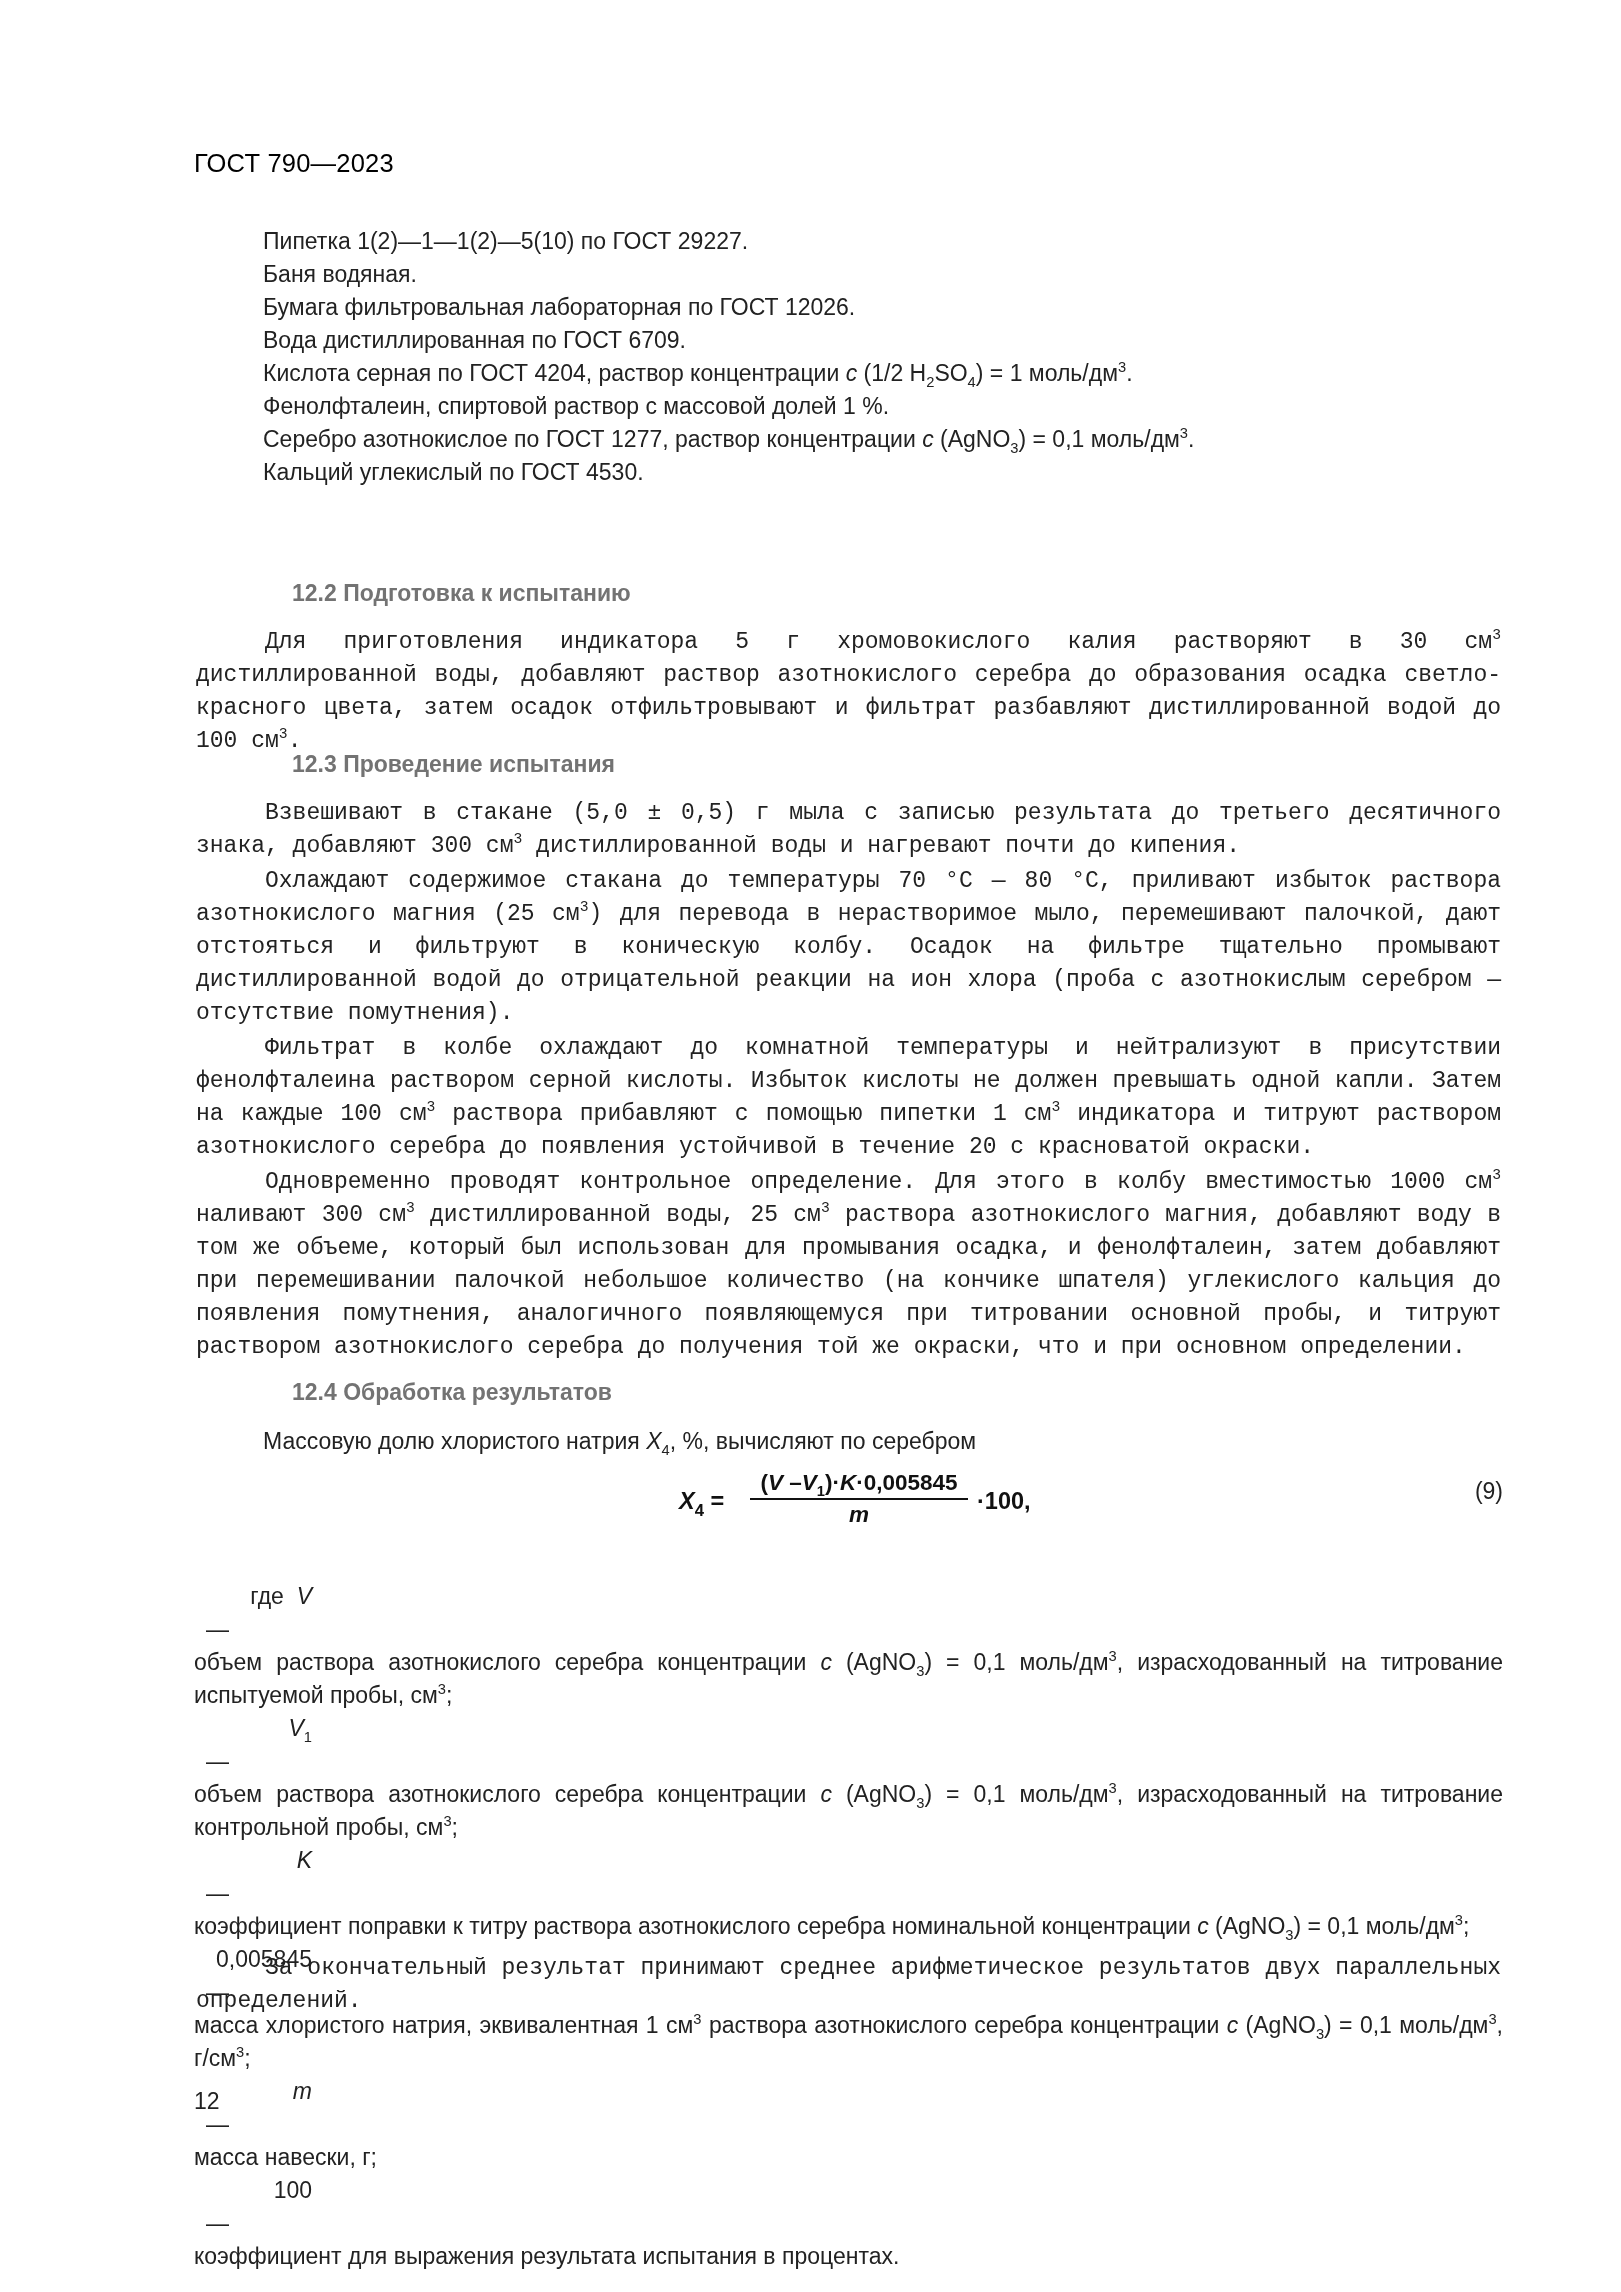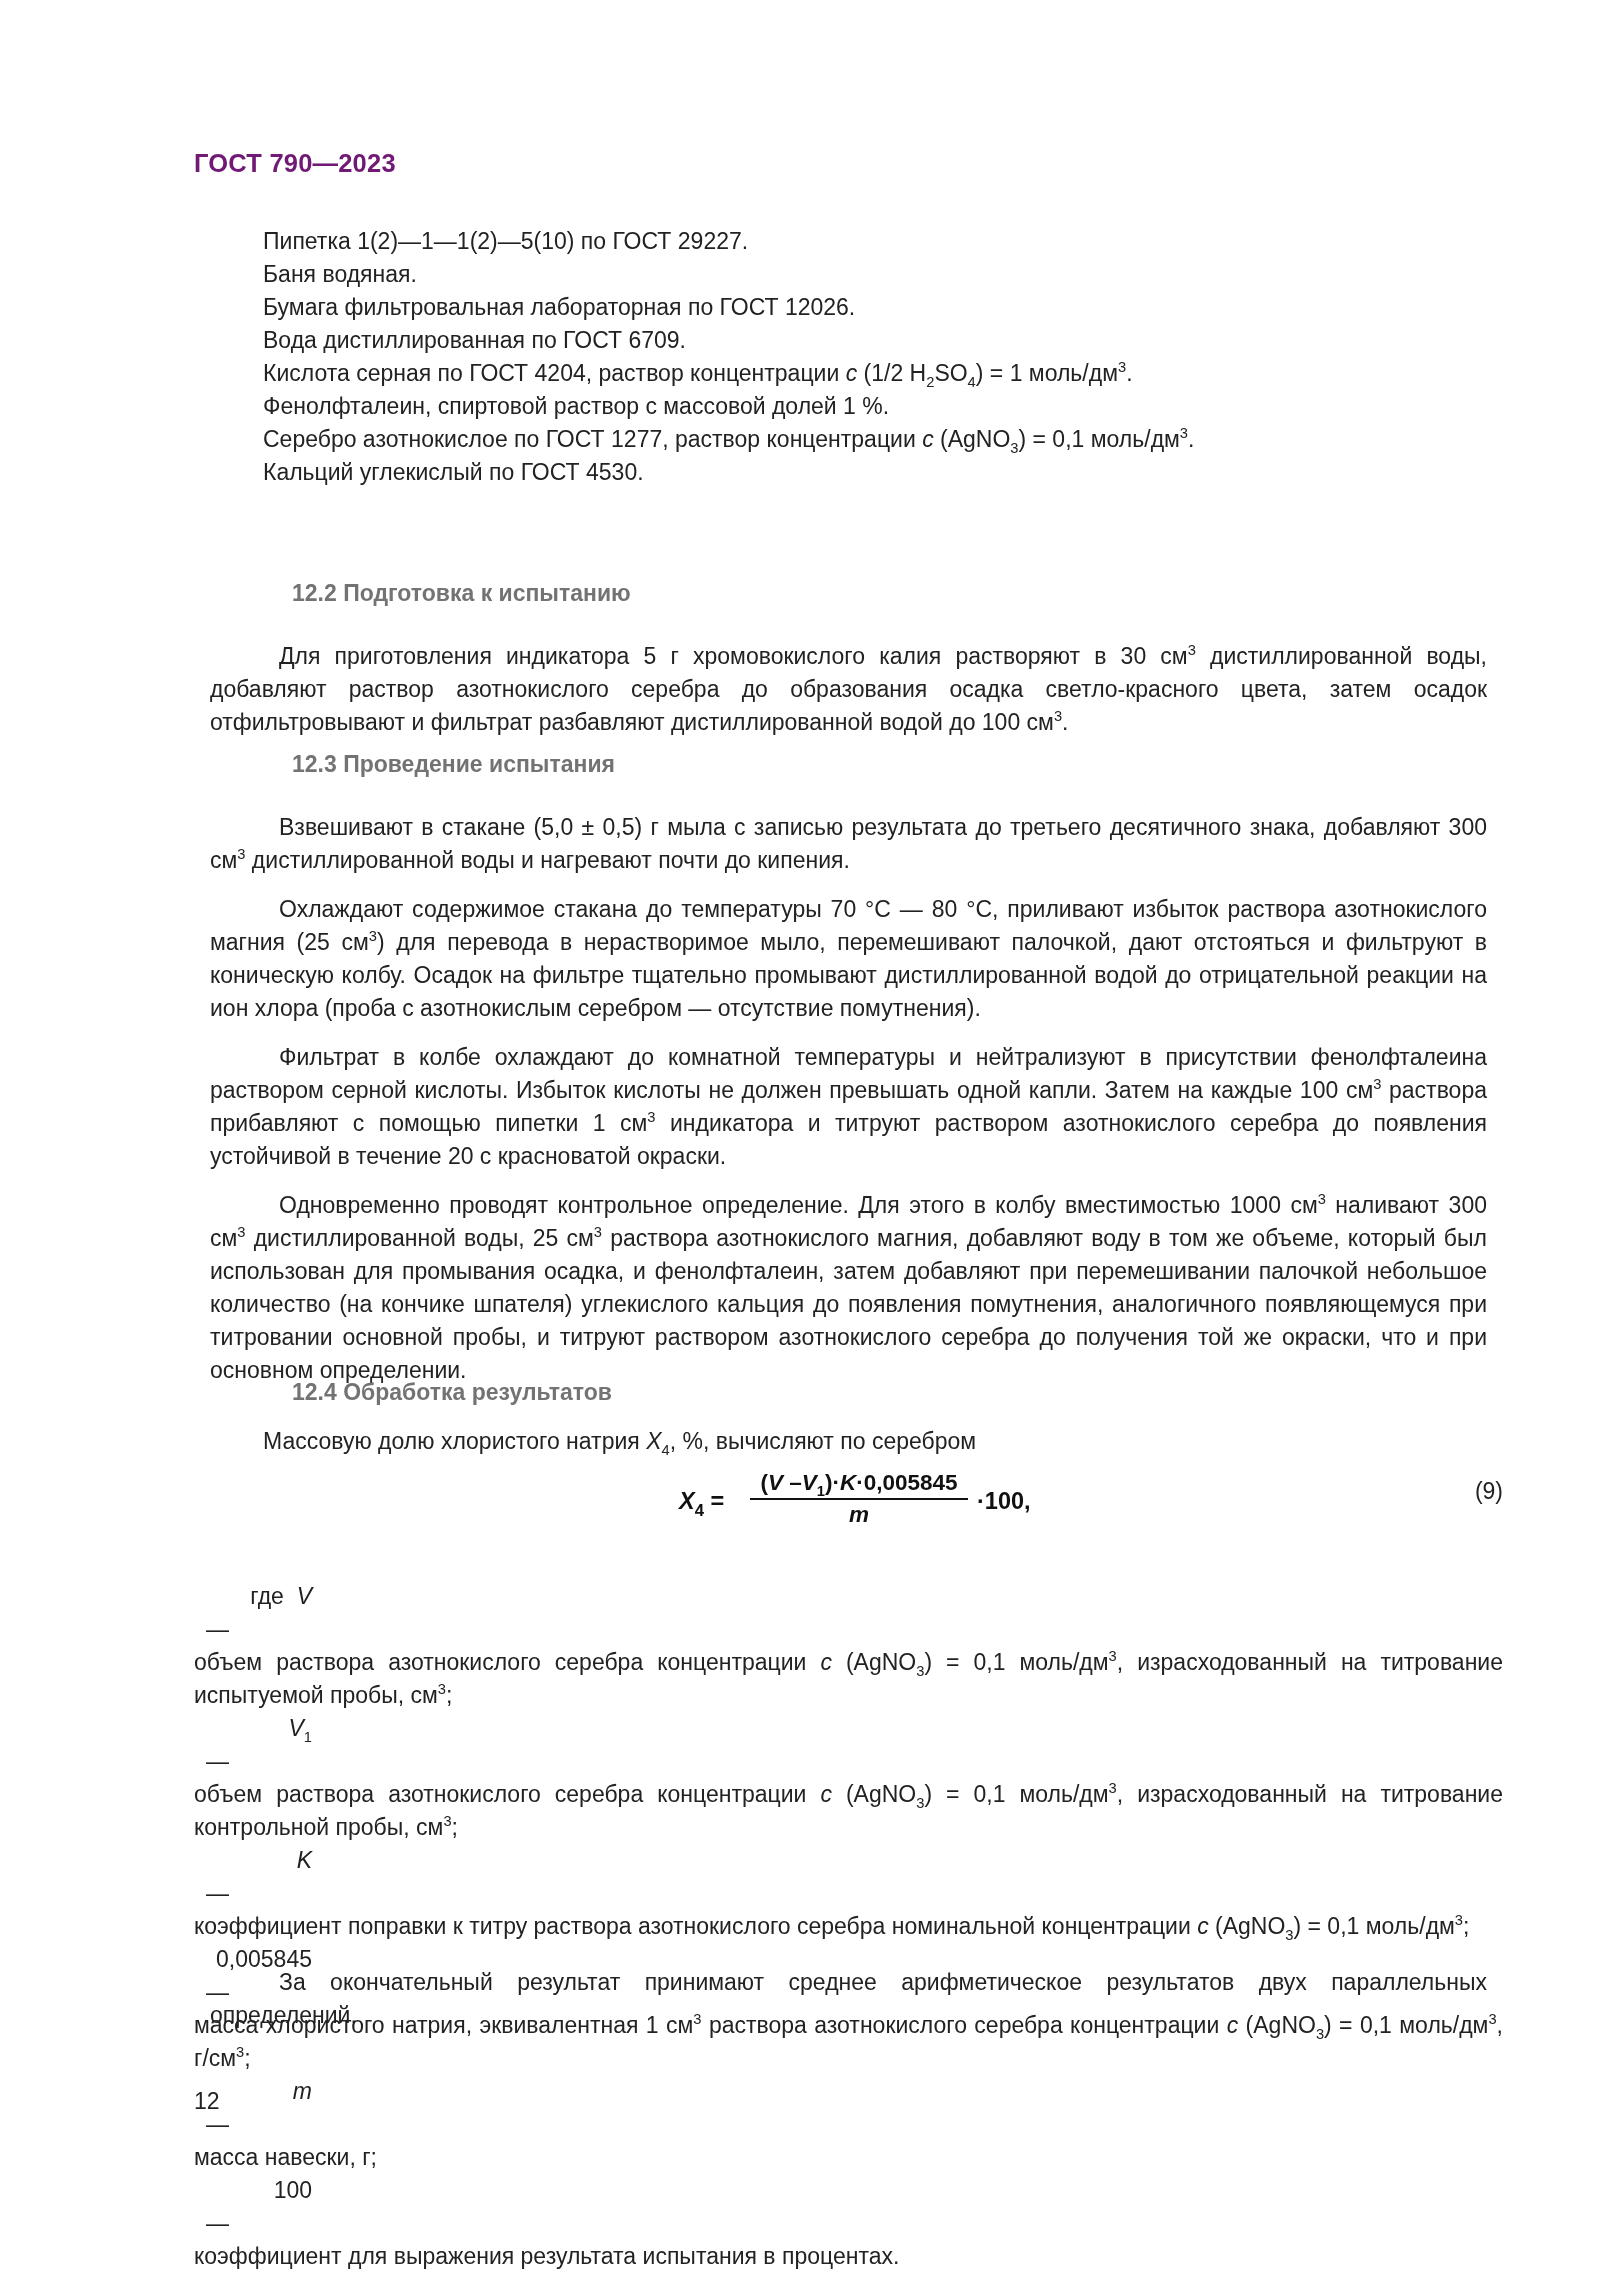--- a/index.html
+++ b/index.html
@@ -1,24 +1,24 @@
 <!DOCTYPE html>
 <html><head>
 <meta charset="utf-8">
 <style>
   html, body { margin: 0; padding: 0; background: #ffffff; }
   body { width: 1621px; height: 2293px; position: relative; overflow: hidden;
          font-family: "Liberation Sans", sans-serif; color: #222222; }
   .page { position: absolute; left: 0; top: 0; width: 1621px; height: 2293px; }
-  .doc-header { position: absolute; left: 194px; top: 149px; font-size: 25.5px; font-weight: bold; color: #701a75; letter-spacing: 0.2px; }
+  .doc-header { position: absolute; left: 194px; top: 149px; font-size: 25.5px; font-weight: normal; color: #000000; letter-spacing: 0.2px; }
   .block { position: absolute; left: 194px; width: 1309px; font-size: 23px; line-height: 33px; }
   .list { position: absolute; left: 263px; top: 225px; font-size: 23px; line-height: 33px; }
   .list div { white-space: nowrap; }
   .h2 { position: absolute; left: 263px; font-size: 23px; font-weight: bold; color: #737373; margin-left: 29px; }
-  p.par { margin: 16px; text-indent: 69px; text-align: justify; text-align-last: left; }
+  p.par { margin: 2px; text-indent: 69px; text-align: justify; text-align-last: left; font-family: Liberation Mono, monospace; }
   sup { font-size: 14.7px; vertical-align: 8.8px; line-height: 0; }
   sub { font-size: 14.7px; vertical-align: -5.9px; line-height: 0; }
   i { font-style: italic; }
   .formula-intro { position: absolute; left: 263px; top: 1428px; font-size: 23px; }
   .formula { position: absolute; left: 679px; top: 1470px; height: 69px; font-family: "Liberation Sans", sans-serif; font-weight: bold; font-size: 23.5px; color: #111; }
   .formula .lhs { position: absolute; left: 0; top: 17.6px; font-style: italic; white-space: nowrap; }
   .formula .lhs sub { font-style: normal; font-size: 16.7px; vertical-align: -6.9px; }
   .formula .frac { position: absolute; left: 71px; top: 0; width: 218px; }
   .formula .num { text-align: center; white-space: nowrap; font-size: 22.5px; }
   .formula .num i { font-style: italic; }

